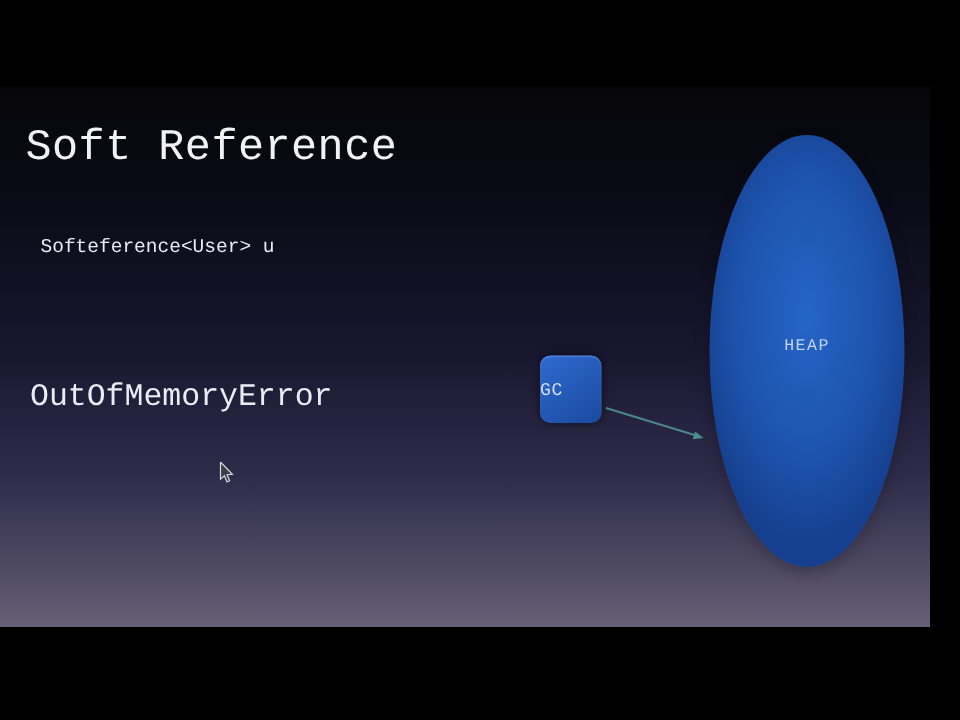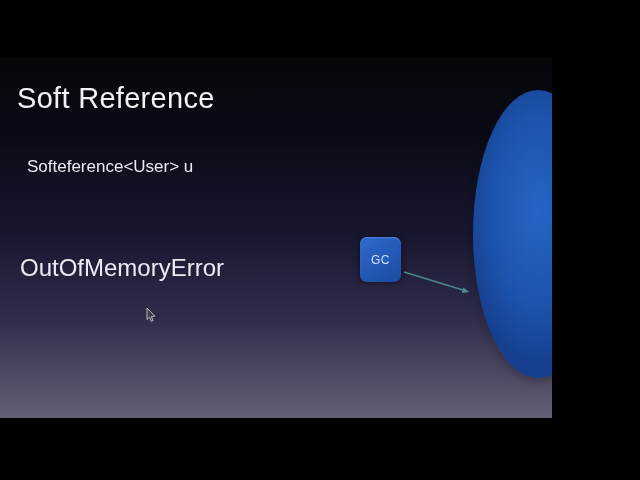--- a/index.html
+++ b/index.html
@@ -3,24 +3,25 @@
 <meta charset="utf-8">
 <style>
   html, body {
     margin: 0;
     padding: 0;
     background: #000;
     font-family: "Liberation Sans", sans-serif;
   }
   .frame {
     position: relative;
-    width: 552px;
+    width: 620px;
     height: 480px;
     background: #7f1d1d;
     overflow: hidden;
+    font-family: Liberation Mono, monospace;
   }
   .letterbox {
     position: absolute;
     left: 0;
     width: 640px;
     background: var(--letterbox, #000);
   }
   .letterbox.top { top: 0; height: 58px; }
   .letterbox.bottom { bottom: 0; height: 62px; }
 
@@ -47,59 +48,58 @@
     font-weight: 400;
     color: var(--title_text, #f2f2f5);
     letter-spacing: 0.3px;
     white-space: pre;
   }
 
   .code-line1 {
     position: absolute;
     left: 27px;
     top: 99px;
-    font-size: 17px;
+    font-size: 13px;
     color: var(--body_text, #e9ecf2);
     white-space: pre;
   }
   .code-line2 {
     position: absolute;
     left: 42px;
     top: 127px;
     font-size: 19px;
     color: var(--body_text, #e9ecf2);
     white-space: pre;
   }
   .code-line2 .semi {
     font-size: 14px;
     vertical-align: baseline;
   }
   .error-text {
     position: absolute;
     left: 20px;
     top: 196px;
-    font-size: 24px;
+    font-size: 21px;
     color: var(--body_text, #e9ecf2);
     white-space: pre;
   }
 
   .gc-box {
     position: absolute;
     left: 360px;
     top: 179px;
     width: 41px;
     height: 45px;
     border-radius: 7px;
     background: linear-gradient(145deg,
       var(--gc_fill_light, #2f6ad0) 0%,
       var(--gc_fill_dark, #1a4a9e) 100%);
     box-shadow: 0 0 6px rgba(0,0,0,0.55), inset 0 1px 1px rgba(150,190,255,0.35);
     display: flex;
     align-items: center;
-    justify-content: center;
   }
   .gc-label {
     font-size: 12px;
     color: var(--gc_label_text, #cfe0f8);
     letter-spacing: 0.5px;
   }
 
   .arrow-svg {
     position: absolute;
     left: 0;
@@ -199,20 +199,21 @@
     </div>
 
     <svg class="arrow-svg" viewBox="0 0 640 360" xmlns="http://www.w3.org/2000/svg">
       <line x1="404" y1="214" x2="463" y2="232" stroke="#4f9391" stroke-width="1.4" opacity="0.9"></line>
       <polygon points="469,234 461.8,234.9 463.4,229.6" fill="#4f9391" opacity="0.95"></polygon>
     </svg>
 
     <div class="heap-ellipse">
 
 
+      <div class="heap-label">HEAP</div>
 
 
     </div>
 
     <svg class="mouse-cursor" viewBox="0 0 12 16" xmlns="http://www.w3.org/2000/svg">
       <polygon points="1,0 1,11.5 3.6,9.2 5.3,13.3 7.1,12.5 5.4,8.5 8.9,8.2" fill="#3c3c46" stroke="#d9d9e2" stroke-width="0.8"></polygon>
     </svg>
 
   </div>
 

